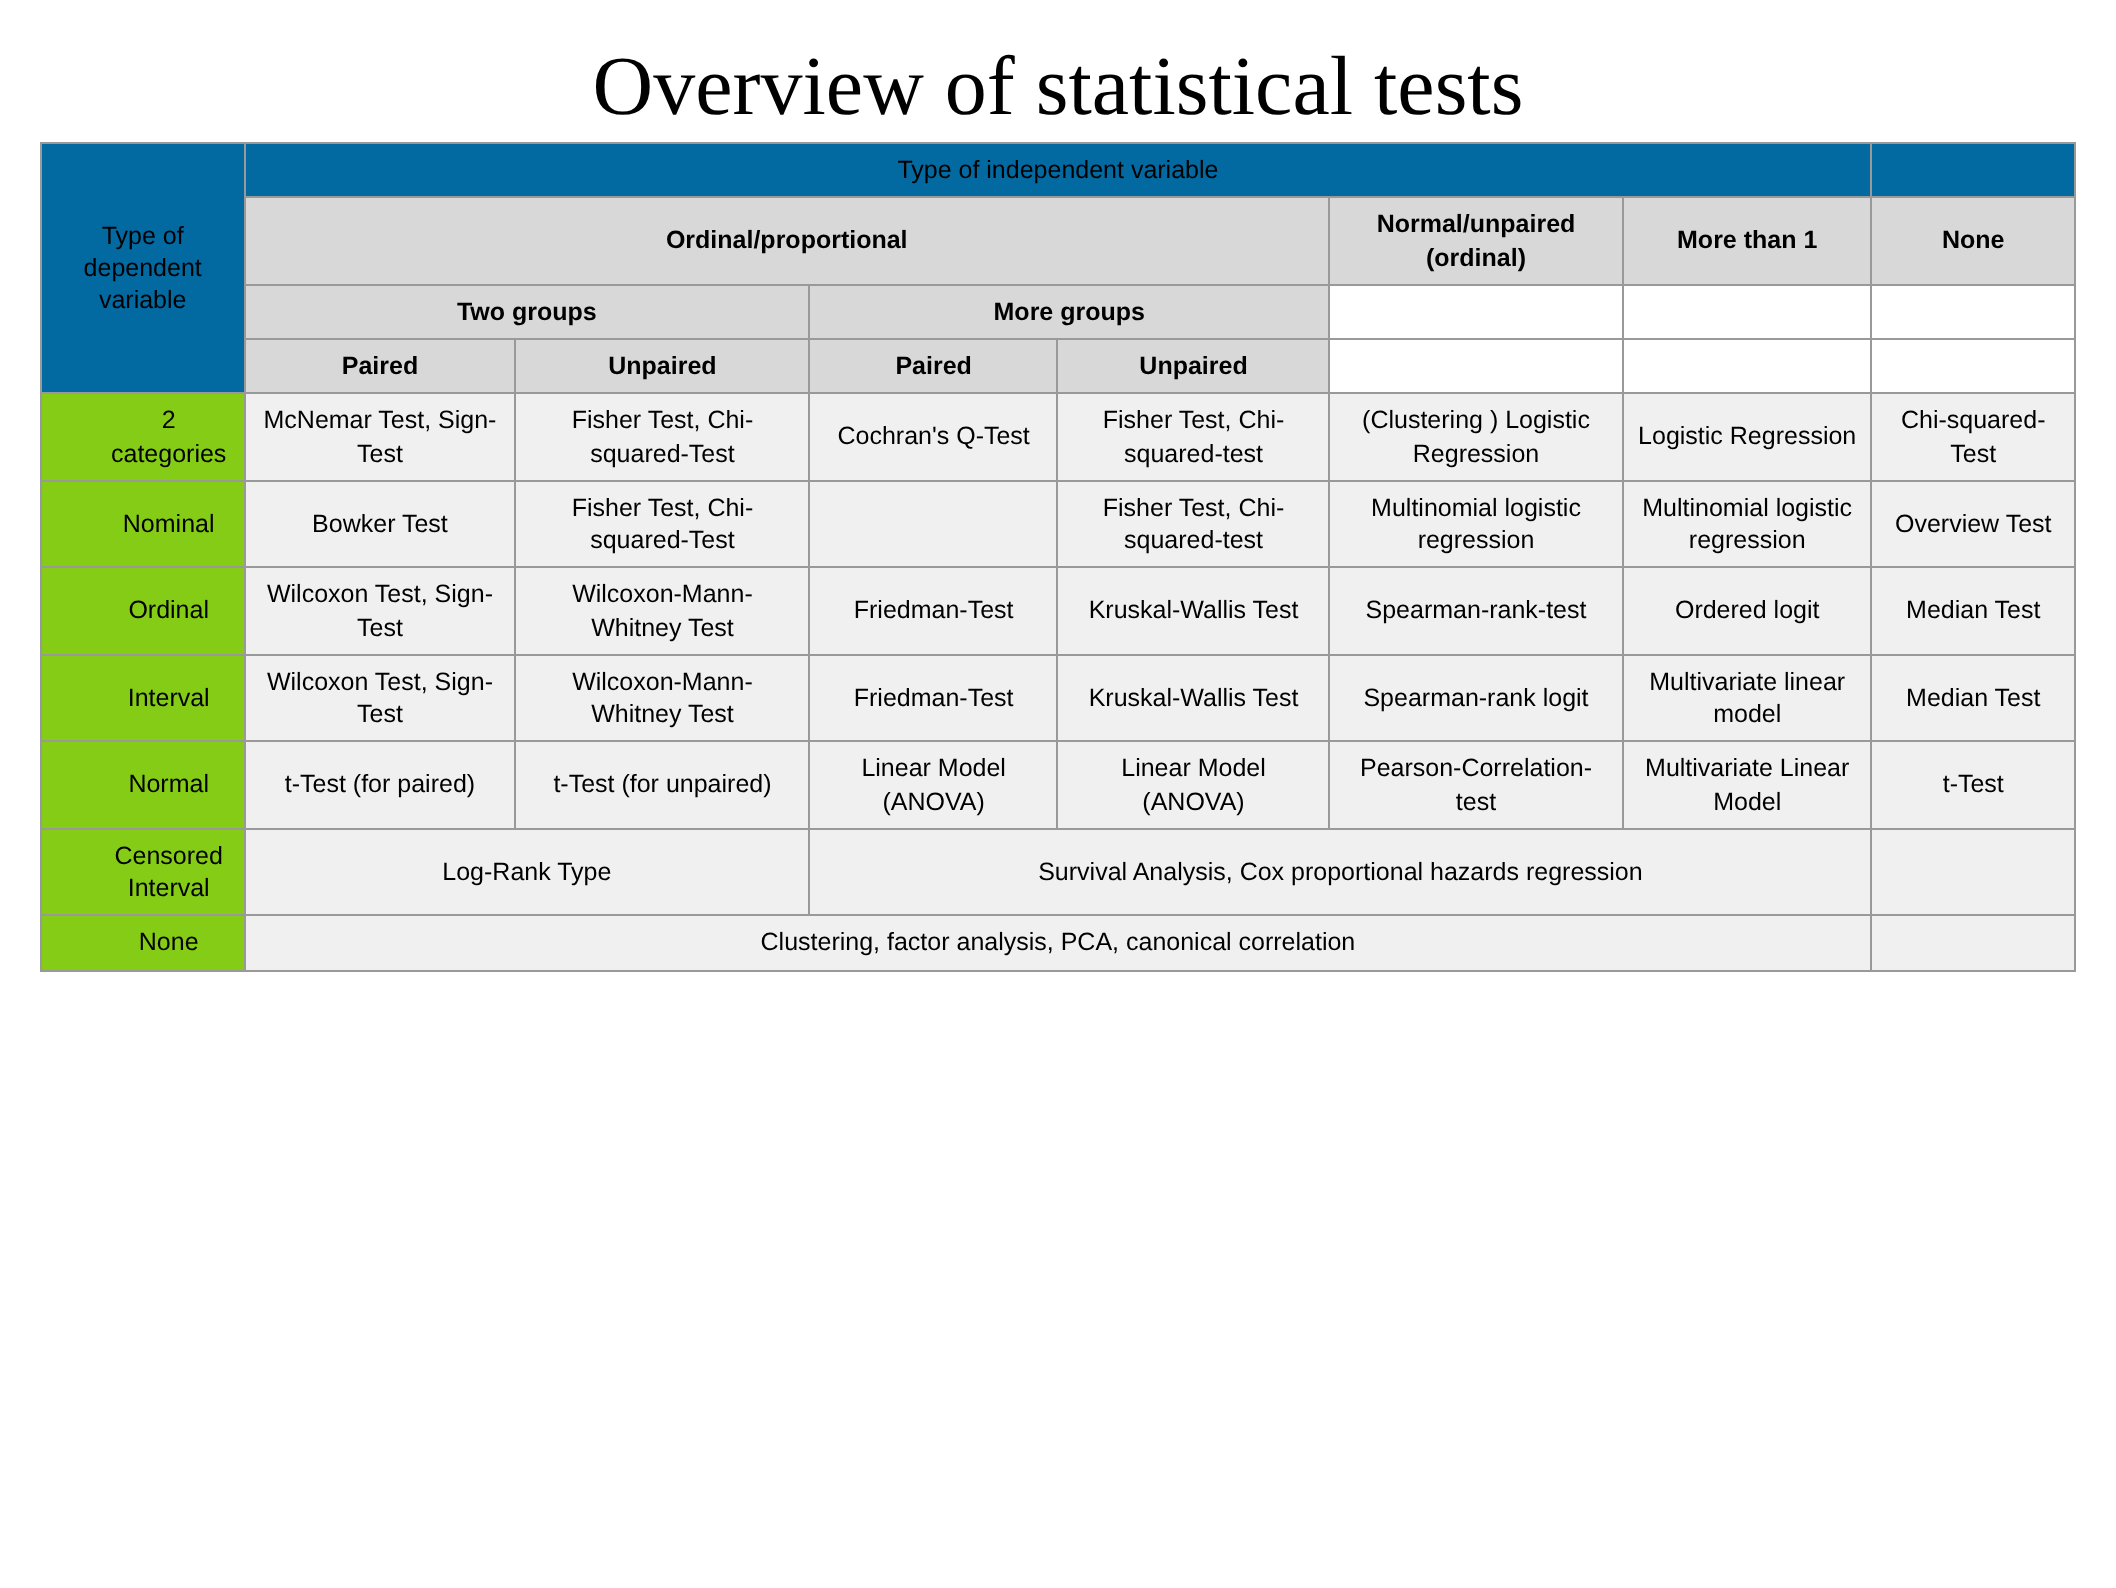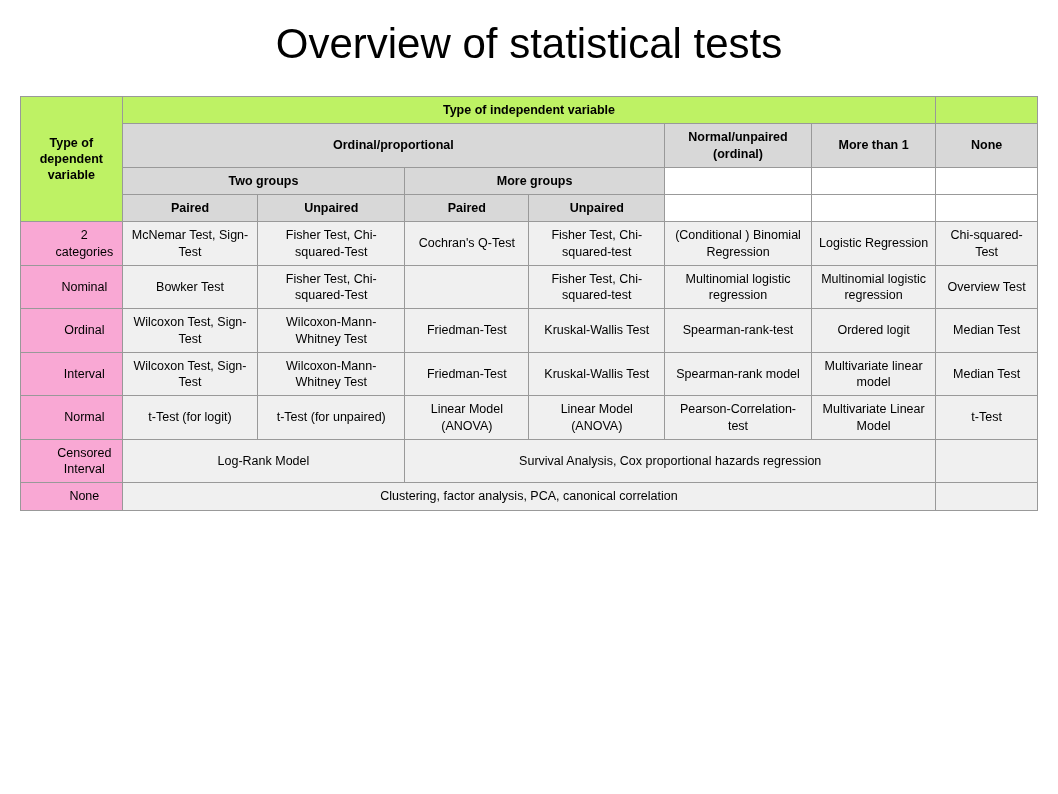--- a/index.html
+++ b/index.html
@@ -7,46 +7,46 @@
       background: #fff;
       font-family: Arial, sans-serif;
       font-size: 13px;
       color: #000;
       padding: 20px;
     }
     h1 {
       text-align: center;
       font-size: 42px;
       font-weight: normal;
-      margin-bottom: 28px;
-      font-family: Liberation Sans, sans-serif;
+      margin-bottom: 3px;
+      font-family: Liberation Serif, serif;
     }
     table {
       width: 100%;
       border-collapse: collapse;
       table-layout: fixed;
     }
     td, th {
       border: 1px solid #999;
       padding: 5px 6px;
       text-align: center;
       vertical-align: middle;
       font-size: 12.5px;
       line-height: 1.3;
     }
     .header-gray {
-      background-color: #bef264;
-      font-weight: bold;
+      background-color: #0369a1;
+      font-weight: normal;
     }
     .subheader-gray {
       background-color: #d8d8d8;
       font-weight: bold;
     }
     .row-label {
-      background-color: #f9a8d4;
+      background-color: #84cc16;
       font-weight: normal;
       padding-left: 32px;
     }
     .data-cell {
       background-color: #f0f0f0;
     }
     .white-cell {
       background-color: #fff;
     }
   </style>
@@ -98,21 +98,21 @@
       <td class="white-cell"></td>
       <td class="white-cell"></td>
     </tr>
 
     <tr>
       <td class="row-label">2 categories</td>
       <td class="data-cell">McNemar Test, Sign-Test</td>
       <td class="data-cell">Fisher Test, Chi-squared-Test</td>
       <td class="data-cell">Cochran's Q-Test</td>
       <td class="data-cell">Fisher Test, Chi-squared-test</td>
-      <td class="data-cell">(Conditional ) Binomial Regression</td>
+      <td class="data-cell">(Clustering ) Logistic Regression</td>
       <td class="data-cell">Logistic Regression</td>
       <td class="data-cell">Chi-squared-Test</td>
     </tr>
 
     <tr>
       <td class="row-label">Nominal</td>
       <td class="data-cell">Bowker Test</td>
       <td class="data-cell">Fisher Test, Chi-squared-Test</td>
       <td class="data-cell"></td>
       <td class="data-cell">Fisher Test, Chi-squared-test</td>
@@ -131,39 +131,39 @@
       <td class="data-cell">Ordered logit</td>
       <td class="data-cell">Median Test</td>
     </tr>
 
     <tr>
       <td class="row-label">Interval</td>
       <td class="data-cell">Wilcoxon Test, Sign-Test</td>
       <td class="data-cell">Wilcoxon-Mann-Whitney Test</td>
       <td class="data-cell">Friedman-Test</td>
       <td class="data-cell">Kruskal-Wallis Test</td>
-      <td class="data-cell">Spearman-rank model</td>
+      <td class="data-cell">Spearman-rank logit</td>
       <td class="data-cell">Multivariate linear model</td>
       <td class="data-cell">Median Test</td>
     </tr>
 
     <tr>
       <td class="row-label">Normal</td>
-      <td class="data-cell">t-Test (for logit)</td>
+      <td class="data-cell">t-Test (for paired)</td>
       <td class="data-cell">t-Test (for unpaired)</td>
       <td class="data-cell">Linear Model (ANOVA)</td>
       <td class="data-cell">Linear Model (ANOVA)</td>
       <td class="data-cell">Pearson-Correlation-test</td>
       <td class="data-cell">Multivariate Linear Model</td>
       <td class="data-cell">t-Test</td>
     </tr>
 
     <tr>
       <td class="row-label">Censored Interval</td>
-      <td class="data-cell" colspan="2">Log-Rank Model</td>
+      <td class="data-cell" colspan="2">Log-Rank Type</td>
       <td class="data-cell" colspan="4">Survival Analysis, Cox proportional hazards regression</td>
       <td class="data-cell"></td>
     </tr>
 
     <tr>
       <td class="row-label">None</td>
       <td class="data-cell" colspan="6">Clustering, factor analysis, PCA, canonical correlation</td>
       <td class="data-cell"></td>
     </tr>
   </tbody>

